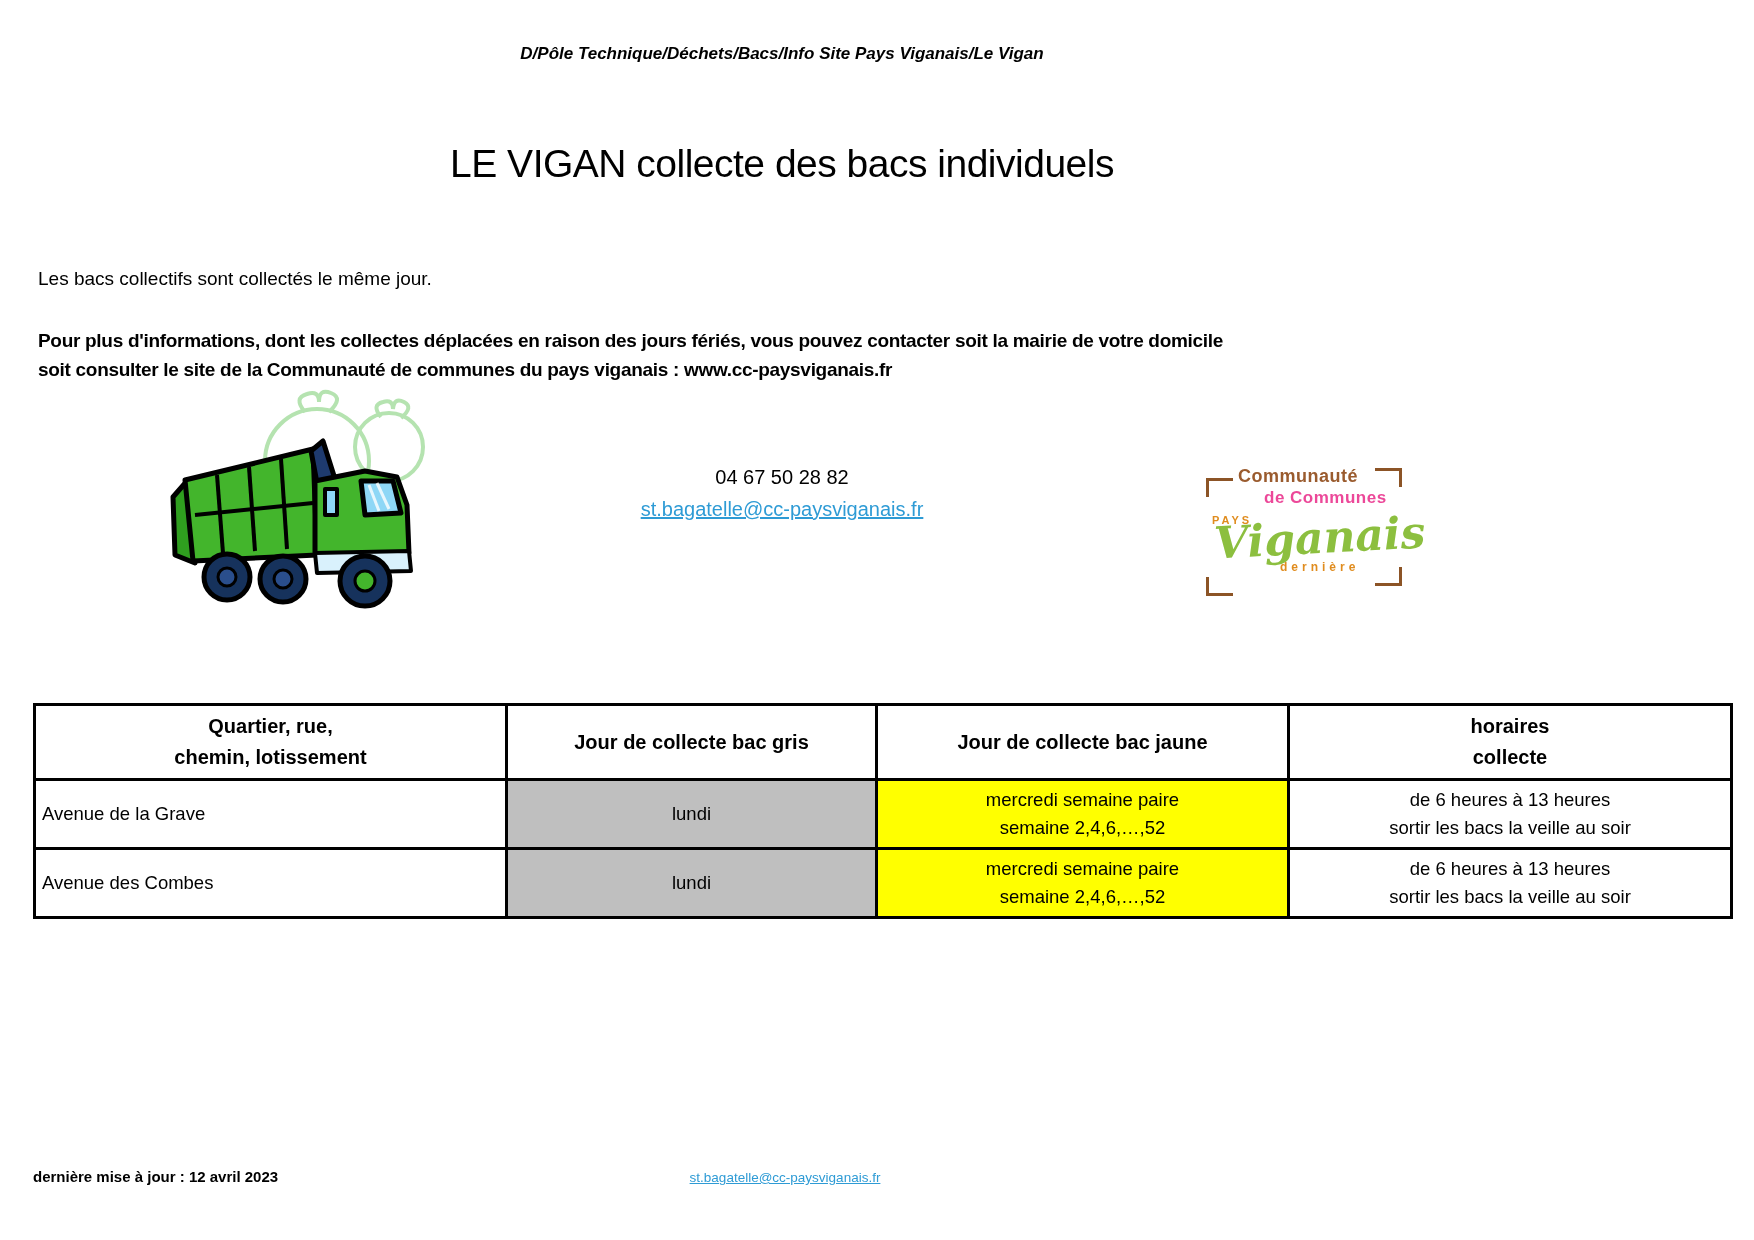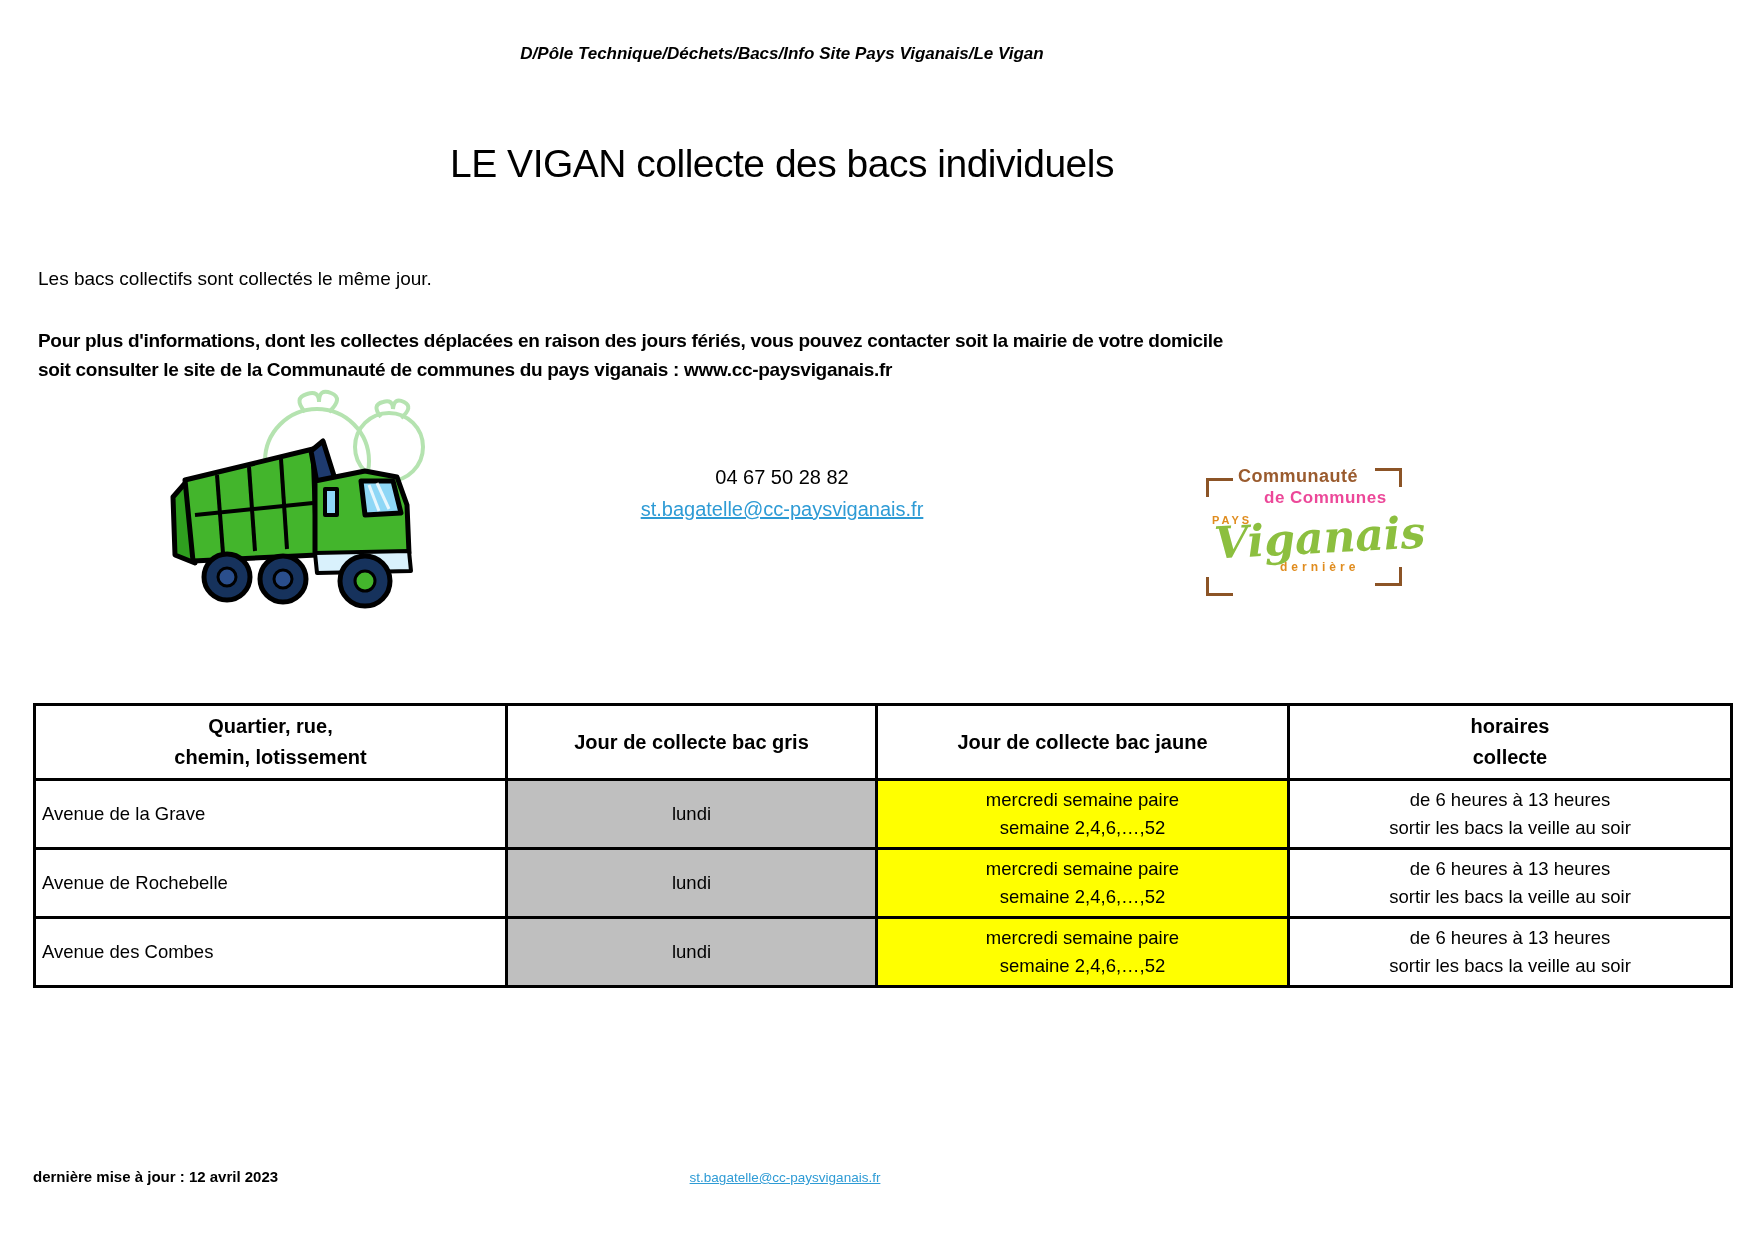--- a/index.html
+++ b/index.html
@@ -157,28 +157,20 @@
     <tbody>
       <tr>
         <td class="street">Avenue de la Grave</td>
         <td class="gray">lundi</td>
         <td class="yellow">mercredi semaine paire
 semaine 2,4,6,…,52</td>
         <td>de 6 heures à 13 heures
 sortir les bacs la veille au soir</td>
       </tr>
       <tr>
-        <td class="street">Avenue de Rochebelle</td>
-        <td class="gray">lundi</td>
-        <td class="yellow">mercredi semaine paire
-semaine 2,4,6,…,52</td>
-        <td>de 6 heures à 13 heures
-sortir les bacs la veille au soir</td>
-      </tr>
-      <tr>
         <td class="street">Avenue des Combes</td>
         <td class="gray">lundi</td>
         <td class="yellow">mercredi semaine paire
 semaine 2,4,6,…,52</td>
         <td>de 6 heures à 13 heures
 sortir les bacs la veille au soir</td>
       </tr>
     </tbody>
   </table>
 

